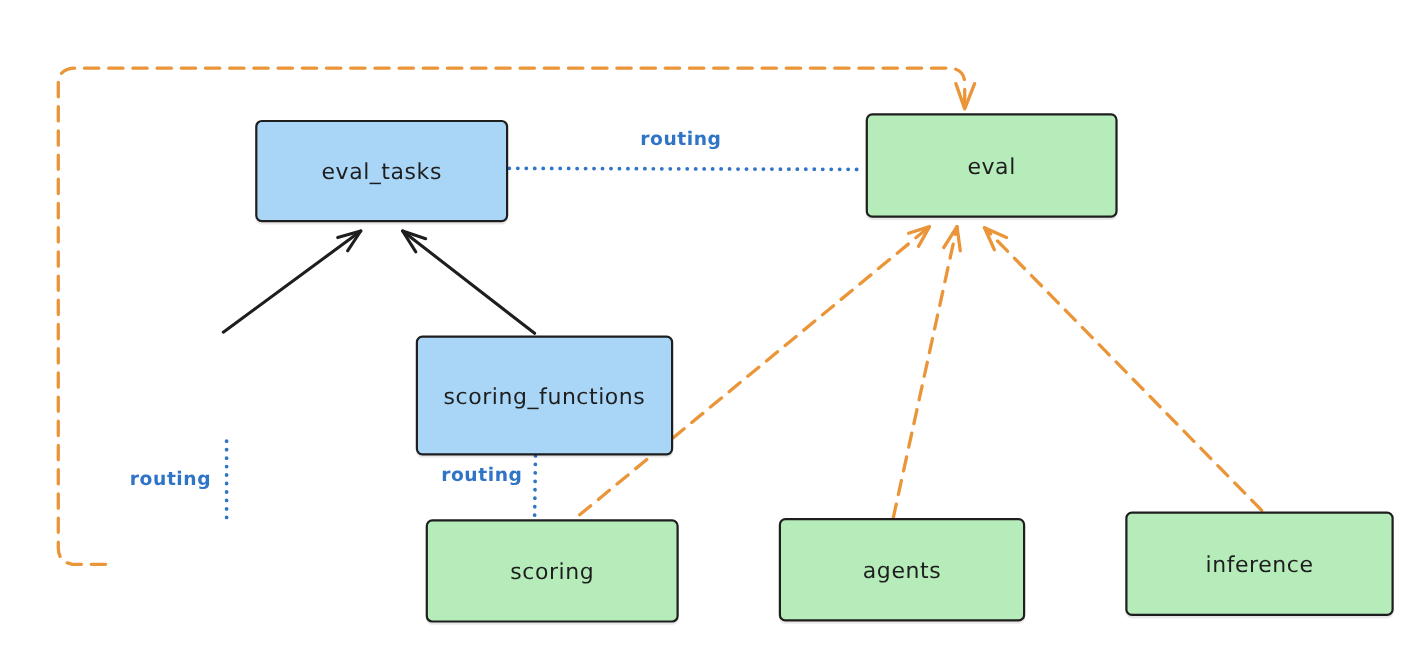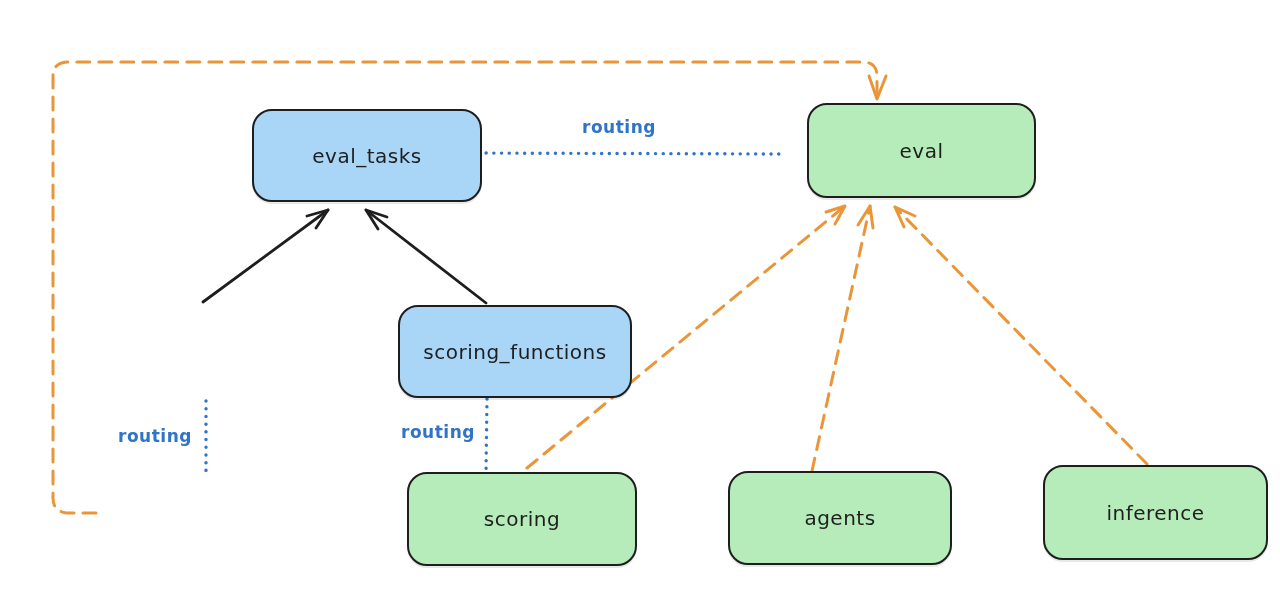--- a/index.html
+++ b/index.html
@@ -54,29 +54,28 @@
     stroke: var(--color-routing_blue, #2f74c6);
     stroke-width: 3.4;
     fill: none;
     stroke-dasharray: 0.1 7.6;
     stroke-linecap: round;
   }
   .node {
     position: absolute;
     box-sizing: border-box;
     border: 2.6px solid var(--color-node_stroke, #1e1e1e);
-    border-radius: 20px;
+    border-radius: 6px;
     display: flex;
     align-items: center;
     justify-content: center;
     color: var(--color-node_stroke, #1e1e1e);
     font-size: 20px;
     letter-spacing: 0.5px;
     box-shadow: 0 2px 0 rgba(30,30,30,0.10);
-    margin-left: 20px;
   }
   .node.blue  { background: var(--color-node_fill_blue,  #a9d6f7); }
   .node.green { background: var(--color-node_fill_green, #b5ecba); }
   .routing-label {
     position: absolute;
     width: 110px;
     text-align: center;
     font-size: 17px;
     font-weight: 700;
     letter-spacing: 0.5px;
@@ -115,34 +114,34 @@
 
   <div class="node blue" style="left:232px; top:109px; width:230px; height:93px;">
     <span>eval_tasks</span>
   </div>
 
   <div class="node green" style="left:787px; top:103px; width:229px; height:95px;">
     <span>eval</span>
   </div>
 
 
-  <div class="node blue" style="left:378px; top:305px; width:234px; height:93px;">
+  <div class="node blue" style="left:378px; top:305px; width:234px; height:109px;">
     <span>scoring_functions</span>
   </div>
 
 
   <div class="node green" style="left:387px; top:472px; width:230px; height:94px;">
     <span>scoring</span>
   </div>
 
   <div class="node green" style="left:708px; top:471px; width:224px; height:94px;">
     <span>agents</span>
   </div>
 
-  <div class="node green" style="left:1023px; top:465px; width:225px; height:95px;">
+  <div class="node green" style="left:1023px; top:465px; width:244px; height:95px;">
     <span>inference</span>
   </div>
 
   <div class="routing-label" style="left:564px; top:117px;">routing</div>
 
   <div class="routing-label" style="left:100px; top:426px;">routing</div>
 
   <div class="routing-label" style="left:383px; top:422px;">routing</div>
 
 </div>

